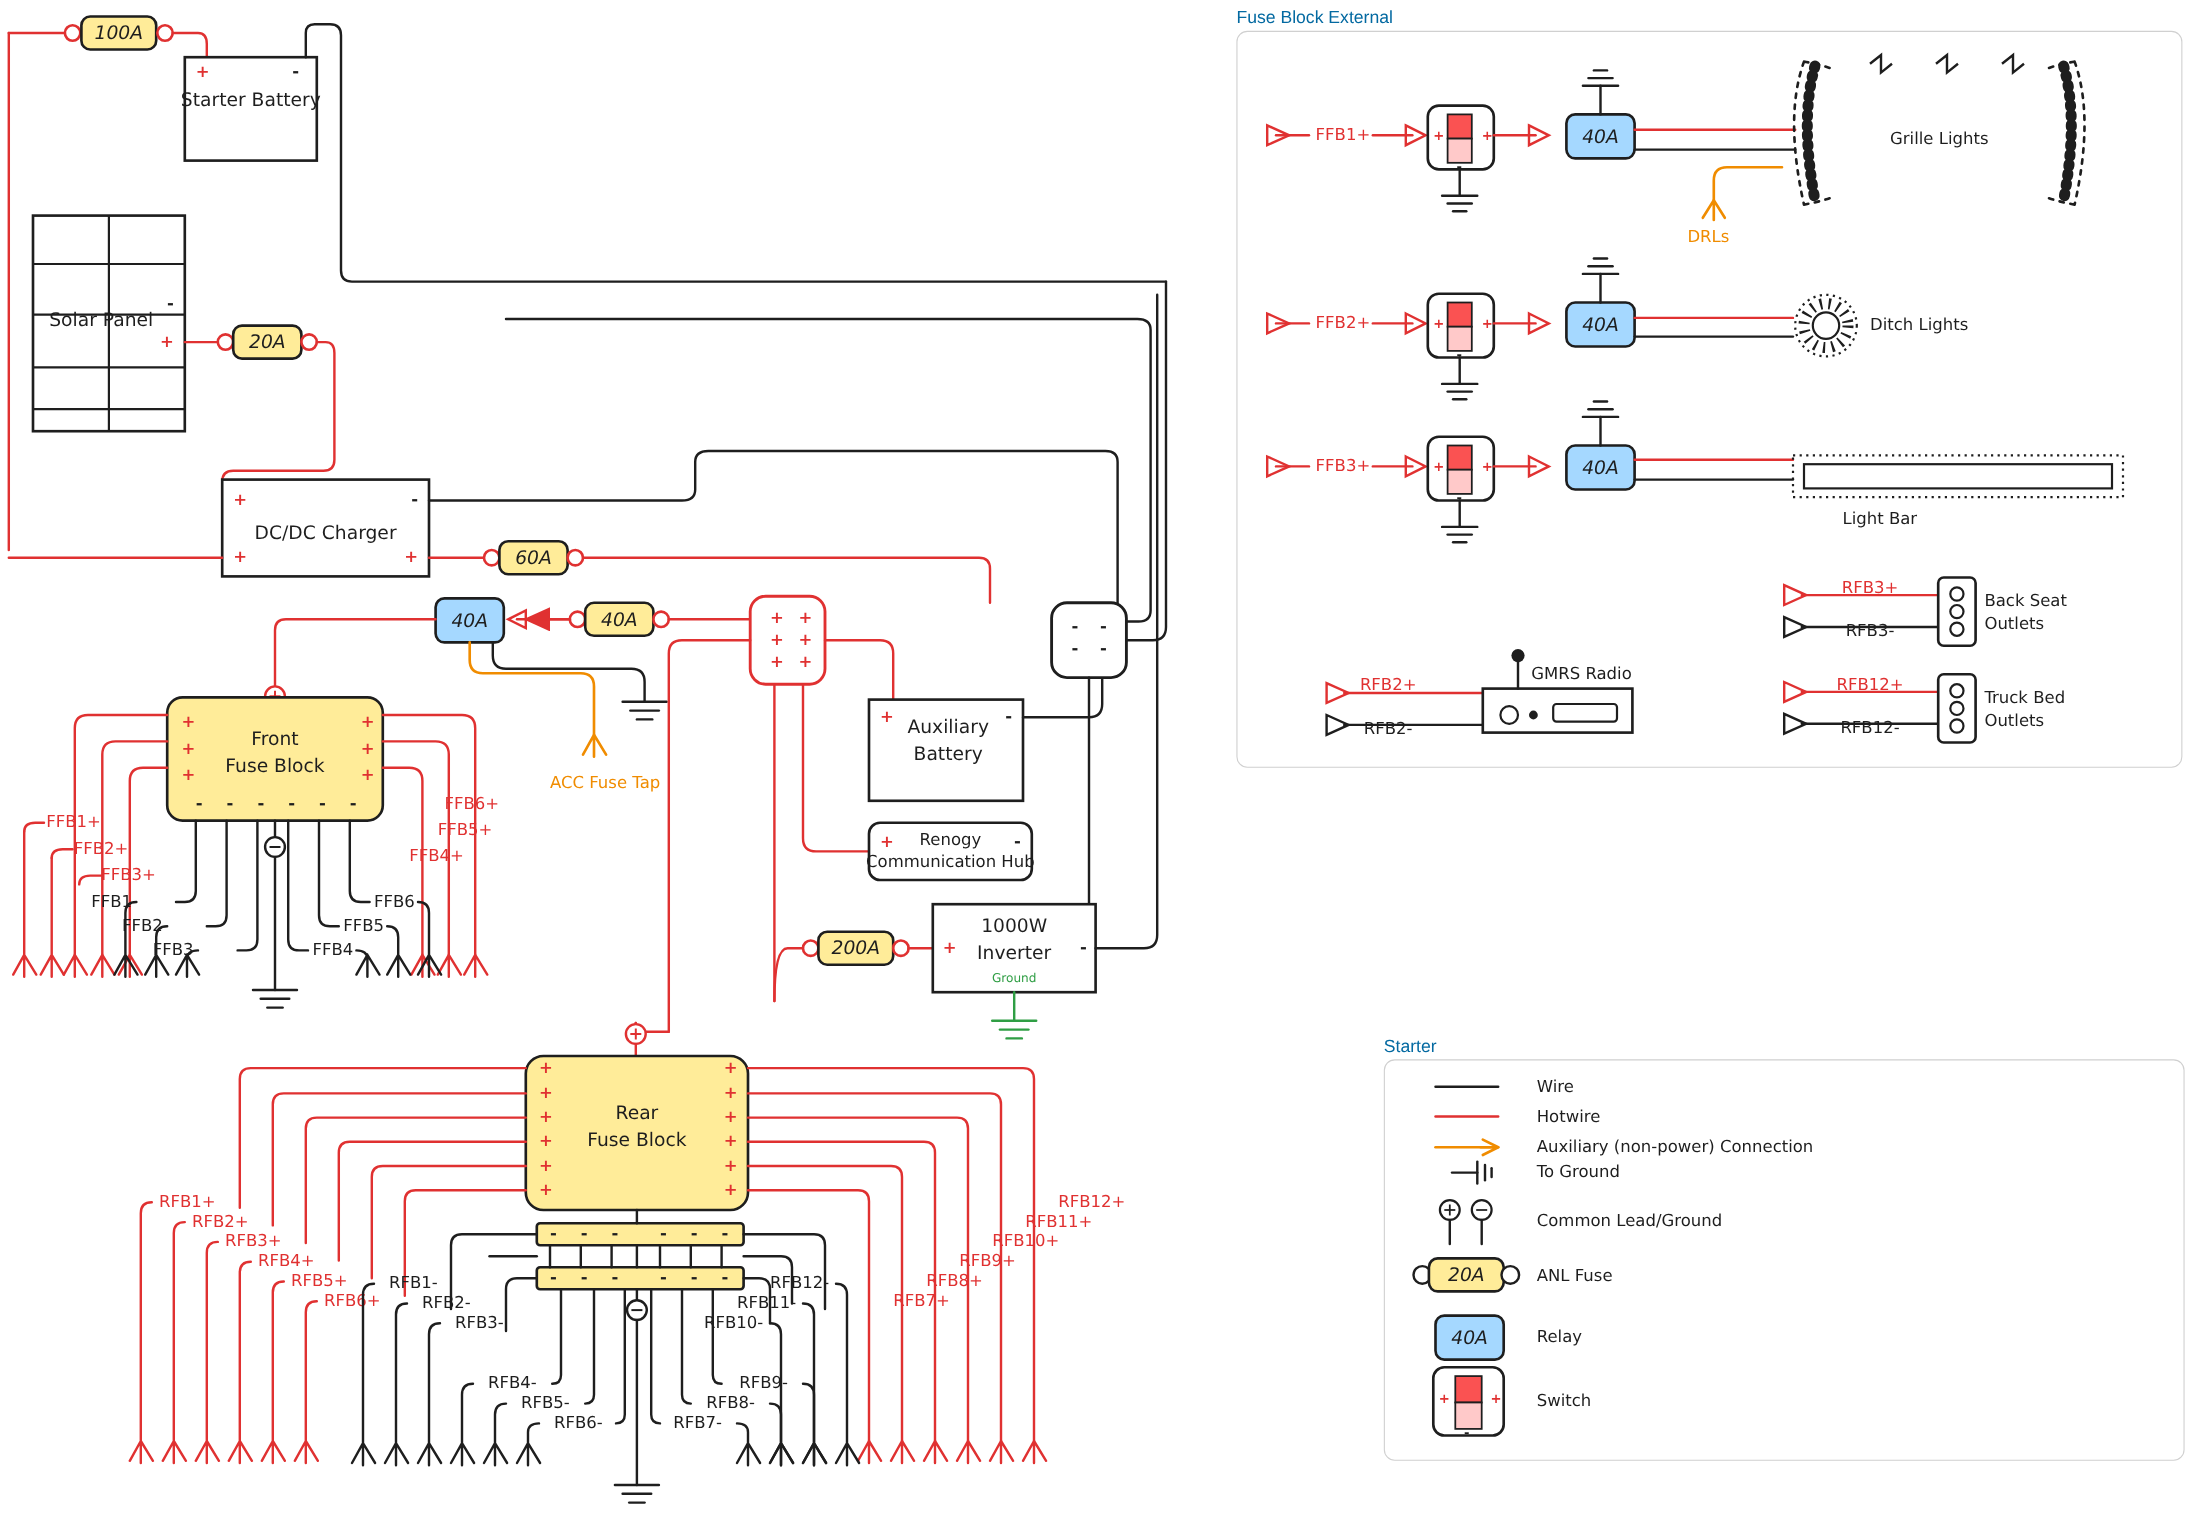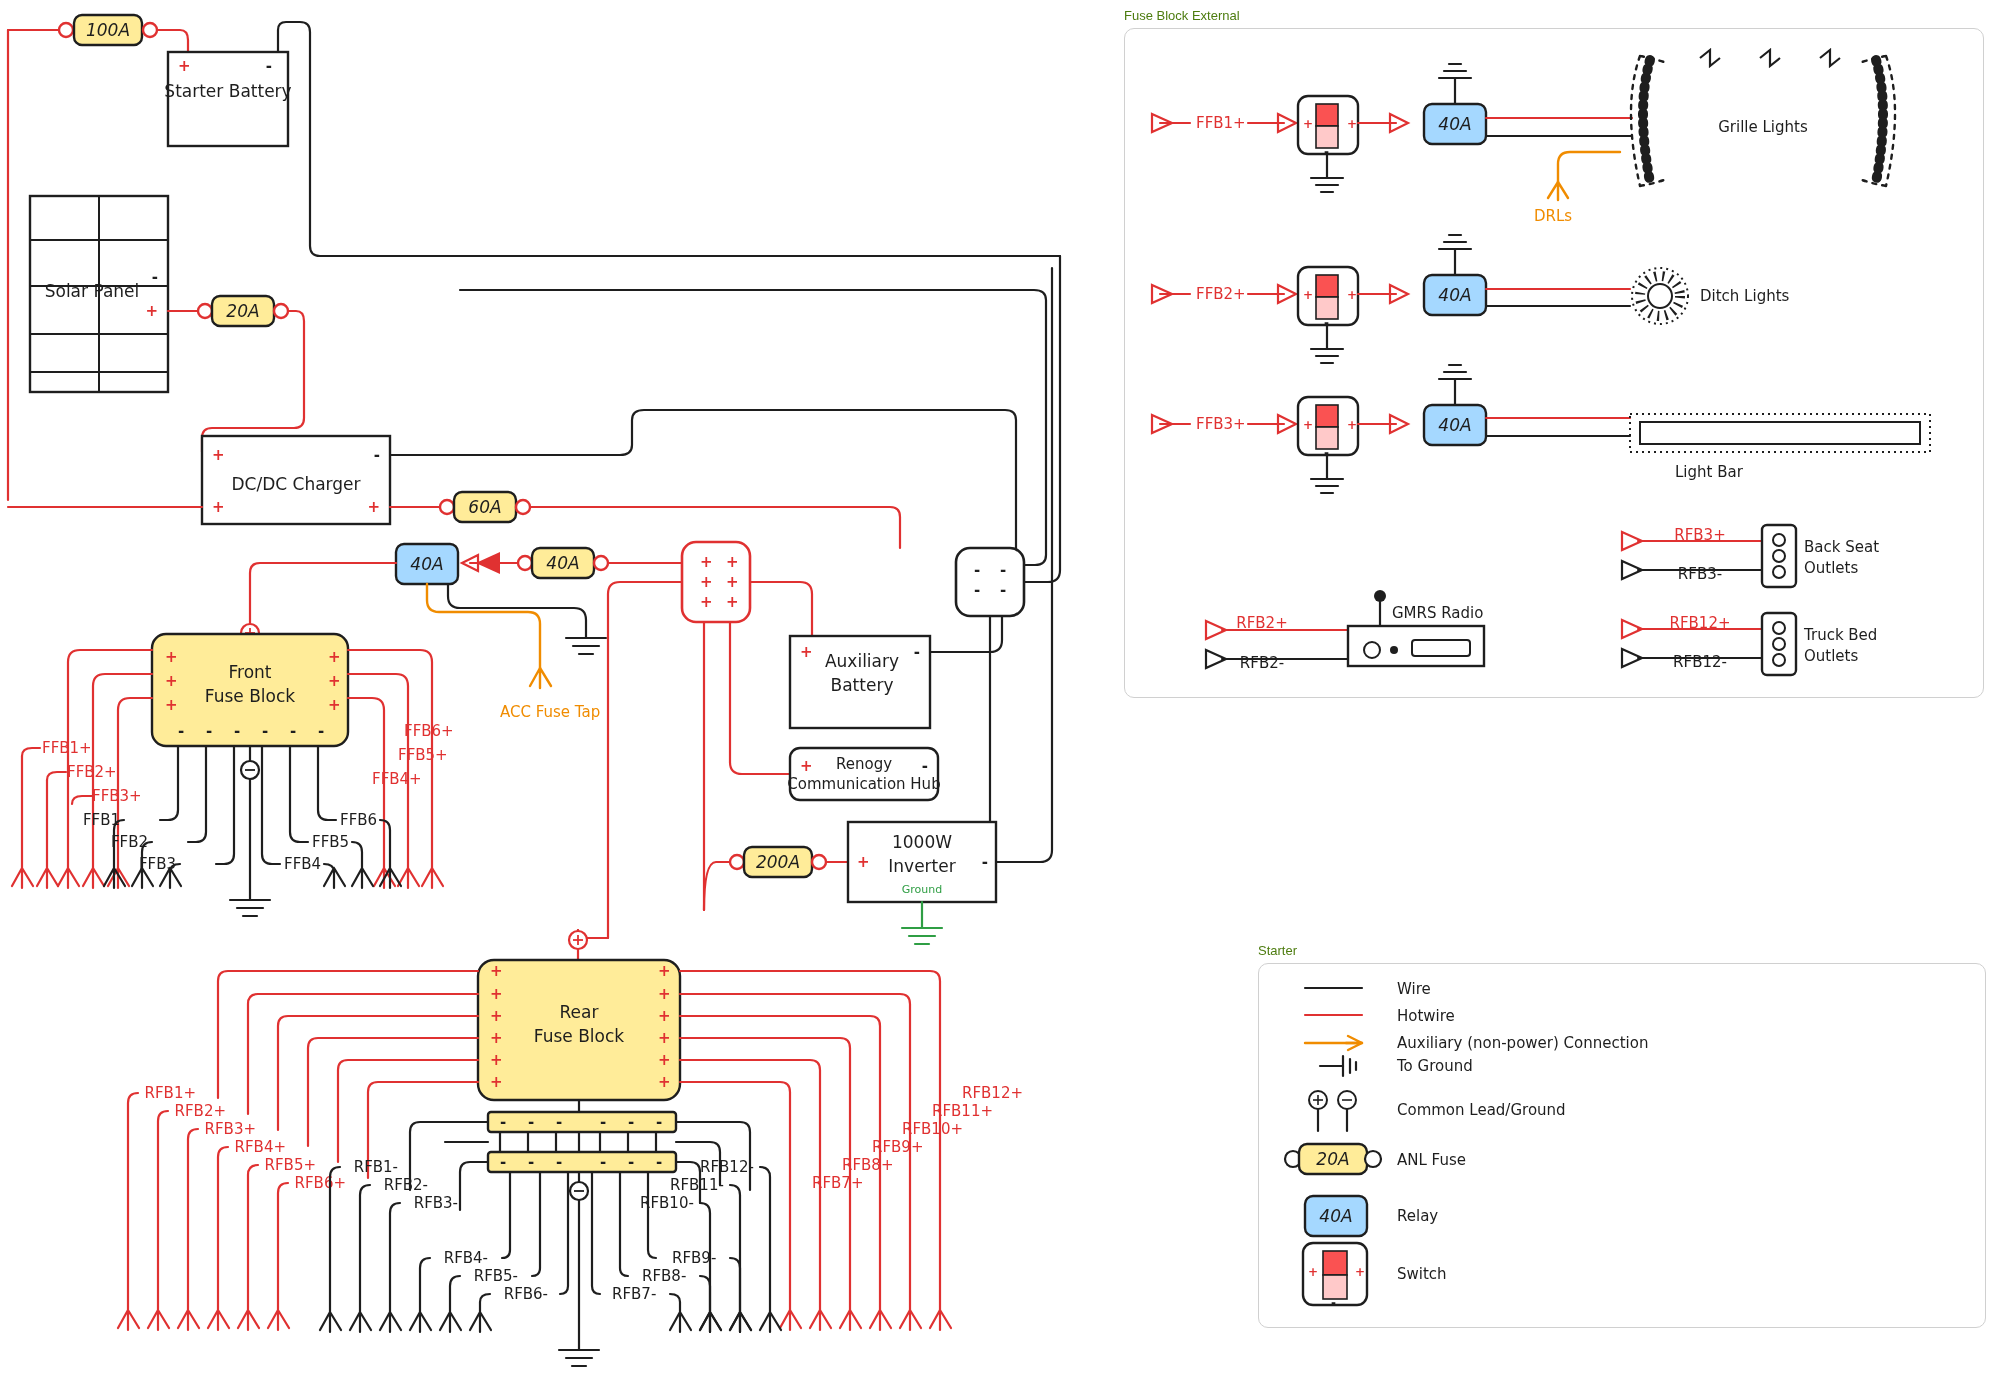--- a/index.html
+++ b/index.html
@@ -39,22 +39,22 @@
   .sw-body   { stroke:#1e1e1e; stroke-width:2.4; fill:#ffffff; }
 
   .panel {
     position:absolute;
     border:1px solid #d0d0d0;
     border-radius:10px;
     background:#ffffff;
   }
   .panel-label {
     position:absolute;
-    color:#4d7c0f;
-    font-size:13px;
+    color:#0369a1;
+    font-size:16px;
     font-family:"Liberation Sans", sans-serif;
   }
 </style>
 </head>
 <body>
 
 <div id="stage">
 
   <svg class="layer" viewBox="0 0 2000 1388">
 

